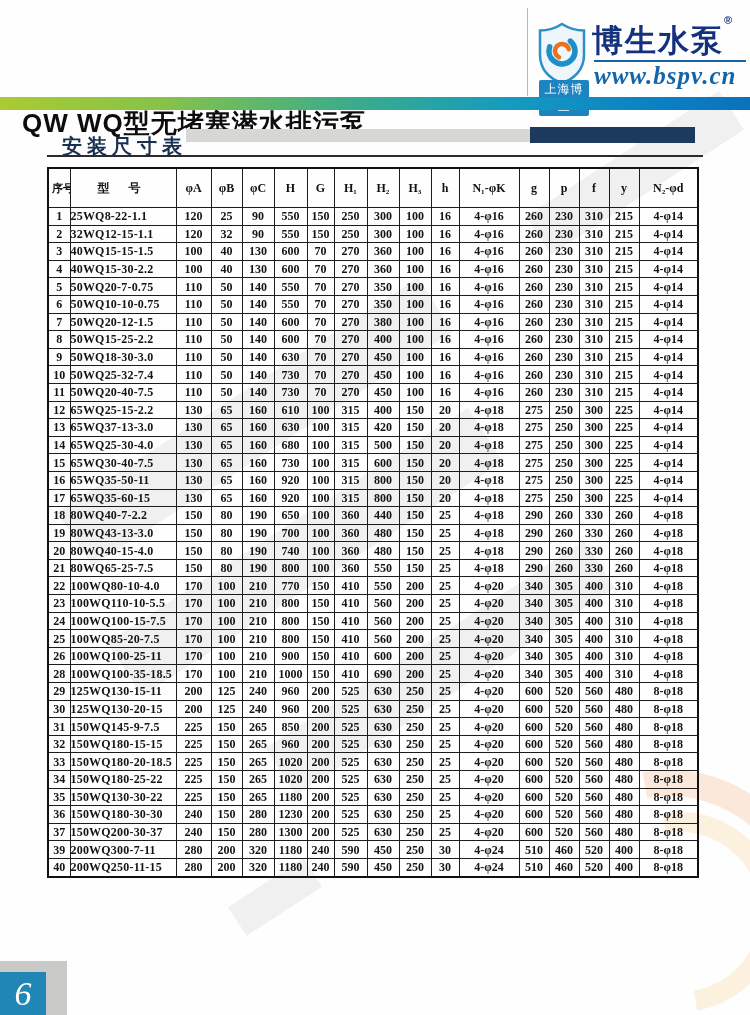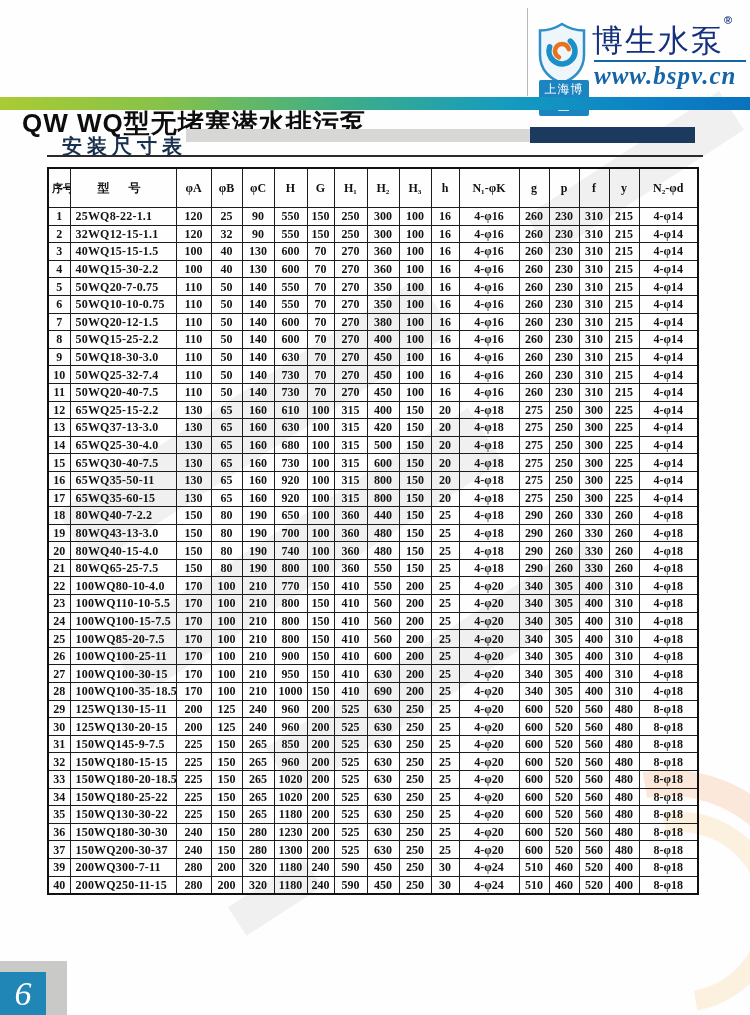--- a/index.html
+++ b/index.html
@@ -33,21 +33,21 @@
   }
   .logo-divider{position:absolute;left:527px;top:8px;width:1px;height:88px;background:#b9b9b9;z-index:2;}
   .logo{position:absolute;left:538px;top:16px;z-index:2;}
   .shield{position:absolute;left:0;top:6px;}
   .brand-company{
     position:absolute;left:1px;top:64px;width:46px;
     background:#1c84c0;color:#fff;font-size:12px;text-align:center;
     padding:1px 2px;border-radius:2px;letter-spacing:1px;
   }
   .brand-row{position:absolute;left:54px;top:4px;white-space:nowrap;}
-  .brand-name{font-size:31px;font-weight:normal;color:#14317e;letter-spacing:2px;}
+  .brand-name{font-size:31px;font-weight:bold;color:#14317e;letter-spacing:2px;}
   .brand-reg{font-size:11px;font-weight:bold;color:#14317e;vertical-align:top;position:relative;top:-6px;}
   .brand-rule{position:absolute;left:56px;top:44px;width:152px;height:2px;background:#1465a8;}
   .brand-site{
     position:absolute;left:56px;top:46px;white-space:nowrap;
     font-family:"Liberation Serif","DejaVu Serif",serif;
     font-style:italic;font-weight:bold;font-size:25px;color:#1465a8;letter-spacing:1px;
   }
   .grad-bar{
     position:absolute;left:0;top:97px;width:750px;height:13px;z-index:2;
     background:linear-gradient(90deg,#aacb33 0%,#86c24a 22%,#3fae86 45%,#149bc0 68%,#0b80c4 88%,#0a72bd 100%);
@@ -71,21 +71,21 @@
   th{
     height:38px;font-size:12px;font-weight:bold;color:#111;
     text-align:center;vertical-align:middle;background:transparent;padding:0 1px;
   }
   th.col-model{letter-spacing:8px;}
   td{
     height:16.6px;font-size:12px;font-weight:bold;color:#141414;
     text-align:center;vertical-align:middle;padding:0;line-height:1;
     background:transparent;
   }
-  td.model-col{text-align:left;padding-left:5px;letter-spacing:0.2px;margin-left:16px;}
+  td.model-col{text-align:left;letter-spacing:0.2px;margin-left:16px;}
   th.col-seq{font-size:11px;letter-spacing:0;line-height:1.3;word-break:break-all;padding:0 3px;}
 
   
   .pagenum-gray{position:absolute;left:0;top:961px;width:67px;height:54px;background:#c9c9c7;z-index:2;}
   .pagenum-blue{
     position:absolute;left:0;top:972px;width:46px;height:43px;background:#1f86b6;z-index:3;
     display:flex;align-items:center;justify-content:center;
     color:#fff;font-family:"Liberation Serif","DejaVu Serif",serif;
     font-style:italic;font-size:34px;
   }
@@ -660,39 +660,20 @@
             <td>200</td>
             <td>25</td>
             <td>4-φ20</td>
             <td>340</td>
             <td>305</td>
             <td>400</td>
             <td>310</td>
             <td>4-φ18</td>
           </tr>
           <tr>
-            <td>27</td>
-            <td class="model-col">100WQ100-30-15</td>
-            <td>170</td>
-            <td>100</td>
-            <td>210</td>
-            <td>950</td>
-            <td>150</td>
-            <td>410</td>
-            <td>630</td>
-            <td>200</td>
-            <td>25</td>
-            <td>4-φ20</td>
-            <td>340</td>
-            <td>305</td>
-            <td>400</td>
-            <td>310</td>
-            <td>4-φ18</td>
-          </tr>
-          <tr>
             <td>28</td>
             <td class="model-col">100WQ100-35-18.5</td>
             <td>170</td>
             <td>100</td>
             <td>210</td>
             <td>1000</td>
             <td>150</td>
             <td>410</td>
             <td>690</td>
             <td>200</td>

